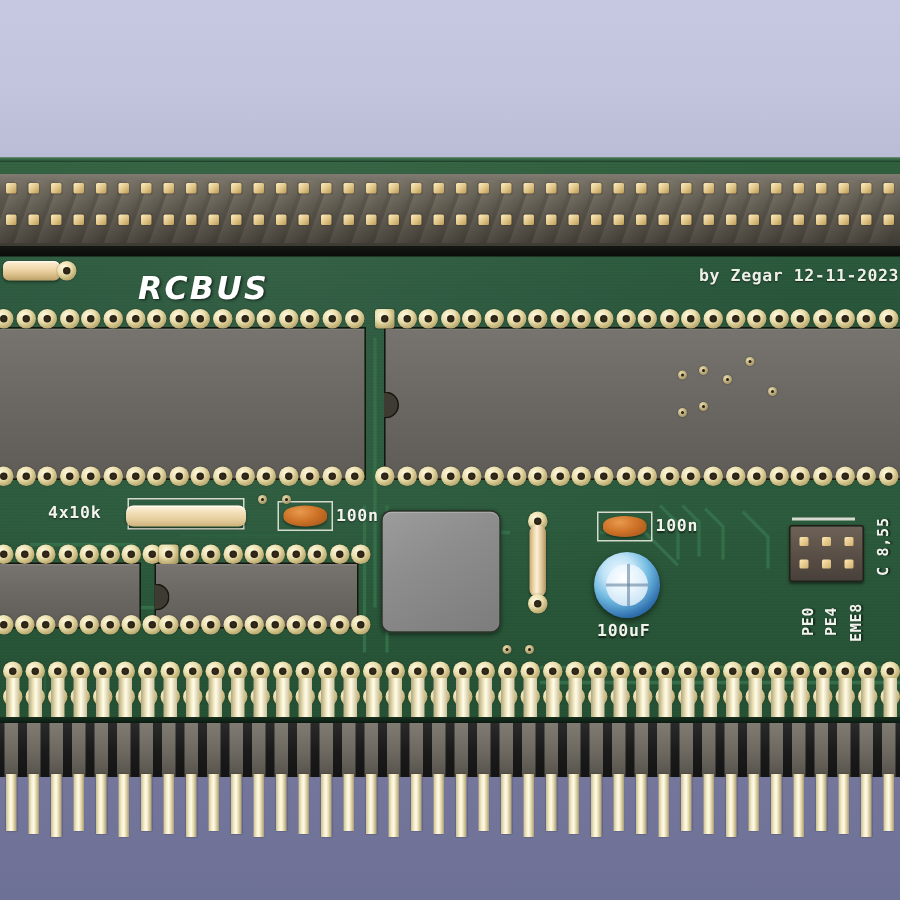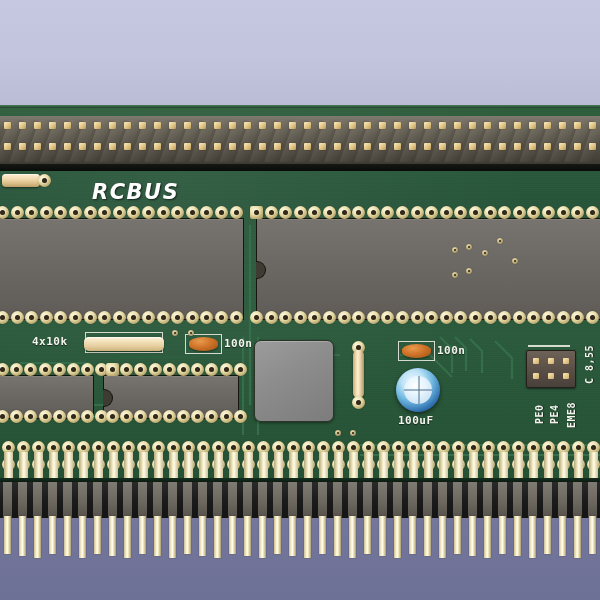--- a/index.html
+++ b/index.html
@@ -287,20 +287,21 @@
         <div class="pinslot" style="left:572px;top:10px;"></div>
         <div class="pinpad" style="left:574px;top:12px;"></div>
         <div class="pinpad" style="left:574px;top:33px;"></div>
         <div class="pinslot" style="left:587px;top:10px;"></div>
         <div class="pinpad" style="left:589px;top:12px;"></div>
         <div class="pinpad" style="left:589px;top:33px;"></div>
       </div>
   </div>
 
   <div class="logo" style="left:76px;top:180px;margin-left:16px;">RCBUS</div>
+  <div class="credit" style="left:466px;top:177px;">by Zegar 12-11-2023</div>
 
   <div class="axial" style="left:2px;top:174px;width:38px;height:13px;"></div>
   <div class="pad" style="left:38px;top:174px;">
     <div class="hole"></div>
     </div>
 
   <div class="dip" style="left:-6px;top:218px;width:248px;height:100px;"></div>
   <div class="dip" style="left:256px;top:218px;width:352px;height:100px;">
     <div class="notch"></div>
   </div>

